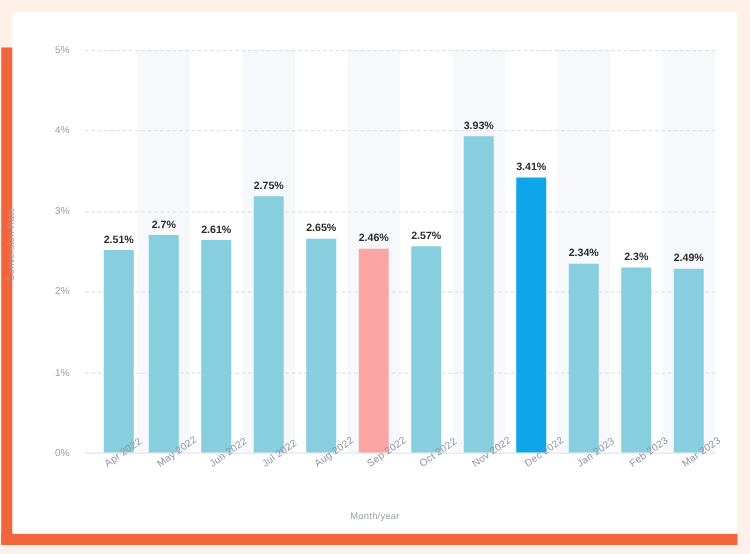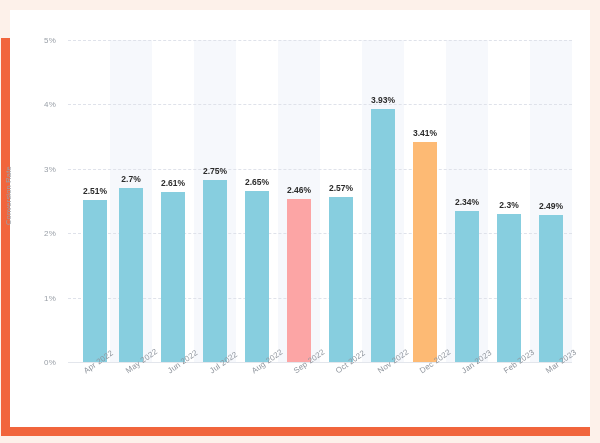--- a/index.html
+++ b/index.html
@@ -237,21 +237,21 @@
               <div class="bar" title="May 2022: 2.7%" style="height: 173.88px; background: rgb(135, 206, 223);">
                 <div class="barlabel">2.7%</div>
               </div>
             </div>
             <div class="barslot">
               <div class="bar" title="Jun 2022: 2.61%" style="height: 170px; background: rgb(135, 206, 223); margin-top: 47px;">
                 <div class="barlabel">2.61%</div>
               </div>
             </div>
             <div class="barslot">
-              <div class="bar" title="Jul 2022: 2.75%" style="height: 182px; background: rgb(135, 206, 223);">
+              <div class="bar" title="Jul 2022: 2.75%" style="height: 205px; background: rgb(135, 206, 223);">
                 <div class="barlabel">2.75%</div>
               </div>
             </div>
             <div class="barslot">
               <div class="bar" title="Aug 2022: 2.65%" style="height: 170.66px; background: rgb(135, 206, 223);">
                 <div class="barlabel">2.65%</div>
               </div>
             </div>
             <div class="barslot">
               <div class="bar" title="Sep 2022: 2.46%" style="height: 163px; background: #fca5a5;">
@@ -262,21 +262,21 @@
               <div class="bar" title="Oct 2022: 2.57%" style="height: 165.508px; background: rgb(135, 206, 223); text-align: center;">
                 <div class="barlabel">2.57%</div>
               </div>
             </div>
             <div class="barslot">
               <div class="bar" title="Nov 2022: 3.93%" style="height: 253.092px; background: rgb(135, 206, 223);">
                 <div class="barlabel">3.93%</div>
               </div>
             </div>
             <div class="barslot">
-              <div class="bar" title="Dec 2022: 3.41%" style="height: 219.604px; background: #fdba74;">
+              <div class="bar" title="Dec 2022: 3.41%" style="height: 219.604px; background: #0ea5e9;">
                 <div class="barlabel">3.41%</div>
               </div>
             </div>
             <div class="barslot">
               <div class="bar" title="Jan 2023: 2.34%" style="height: 150.696px; background: rgb(135, 206, 223);">
                 <div class="barlabel">2.34%</div>
               </div>
             </div>
             <div class="barslot">
               <div class="bar" title="Feb 2023: 2.3%" style="height: 148.12px; background: rgb(135, 206, 223);">
@@ -323,17 +323,18 @@
             <div class="xlabel">Jan 2023</div>
           </div>
           <div class="xslot">
             <div class="xlabel">Feb 2023</div>
           </div>
           <div class="xslot">
             <div class="xlabel">Mar 2023</div>
           </div>
         </div>
 
+      <div class="xtitle">Month/year</div>
 
     </div>
   </div>
 
 </div>
 
 </body></html>

